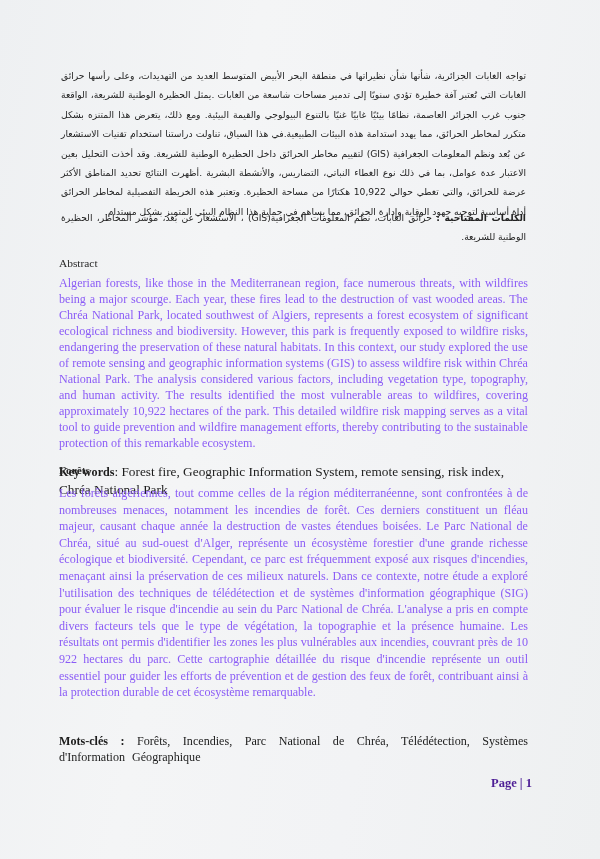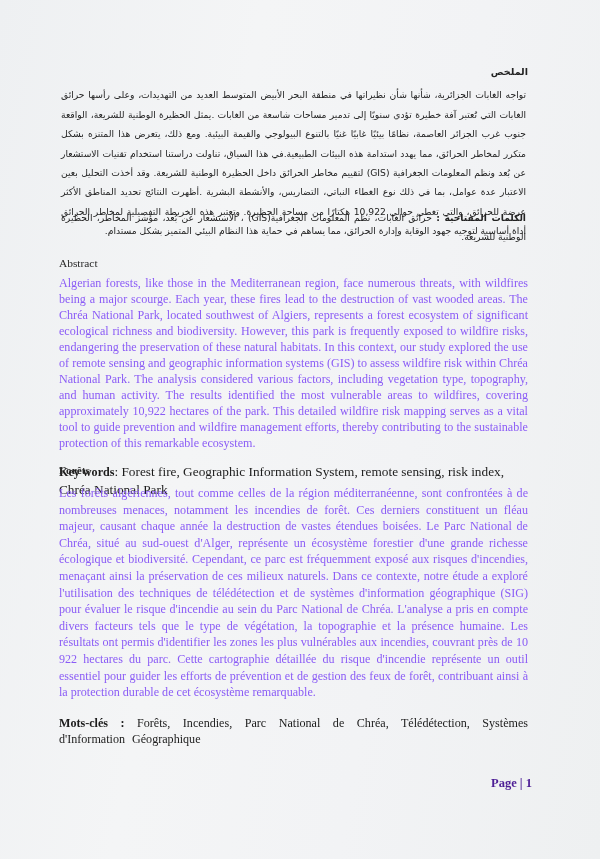--- a/index.html
+++ b/index.html
@@ -31,21 +31,20 @@
     .kw .label { font-weight: bold; font-size: 12.1px; }
     .fr-kw { font-family: "Liberation Serif", serif; font-size: 12.1px; line-height: 16.5px; text-align: justify; word-spacing: 4px; }
     .footer { position: absolute; left: 491px; top: 776px; font-family: "Liberation Serif", serif; font-weight: bold; font-size: 12.5px; color: #4c1d95; }
   </style>
 </head>
 <body>
 
 <div class="page">
 
   <div class="block ar" style="top:62px;">
-    <div class="ar-title">الملخص</div>
     <p style="margin-top:4px;">تواجه الغابات الجزائرية، شأنها شأن نظيراتها في منطقة البحر الأبيض المتوسط العديد من التهديدات، وعلى رأسها حرائق الغابات التي تُعتبر آفة خطيرة تؤدي سنويًا إلى تدمير مساحات شاسعة من الغابات .يمثل الحظيرة الوطنية للشريعة، الواقعة جنوب غرب الجزائر العاصمة، نظامًا بيئيًا غابيًا غنيًا بالتنوع البيولوجي والقيمة البيئية. ومع ذلك، يتعرض هذا المتنزه بشكل متكرر لمخاطر الحرائق، مما يهدد استدامة هذه البيئات الطبيعية.في هذا السياق، تناولت دراستنا استخدام تقنيات الاستشعار عن بُعد ونظم المعلومات الجغرافية (GIS) لتقييم مخاطر الحرائق داخل الحظيرة الوطنية للشريعة. وقد أخذت التحليل بعين الاعتبار عدة عوامل، بما في ذلك نوع الغطاء النباتي، التضاريس، والأنشطة البشرية .أظهرت النتائج تحديد المناطق الأكثر عرضة للحرائق، والتي تغطي حوالي 10,922 هكتارًا من مساحة الحظيرة. وتعتبر هذه الخريطة التفصيلية لمخاطر الحرائق أداة أساسية لتوجيه جهود الوقاية وإدارة الحرائق، مما يساهم في حماية هذا النظام البيئي المتميز بشكل مستدام.</p>
   </div>
 
   <div class="block ar" style="top:206px;">
     <p>
       <span class="kw-label">الكلمات المفتاحية :</span>
       <span>حرائق الغابات، نظم المعلومات الجغرافية(GIS) ، الاستشعار عن بُعد، مؤشر المخاطر، الحظيرة الوطنية للشريعة.</span>
     </p>
   </div>
 
@@ -53,20 +52,20 @@
     <div class="heading">Abstract</div>
     <p class="en" style="margin-top:6px;"> Algerian forests, like those in the Mediterranean region, face numerous threats, with wildfires being a major scourge. Each year, these fires lead to the destruction of vast wooded areas. The Chréa National Park, located southwest of Algiers, represents a forest ecosystem of significant ecological richness and biodiversity. However, this park is frequently exposed to wildfire risks, endangering the preservation of these natural habitats. In this context, our study explored the use of remote sensing and geographic information systems (GIS) to assess wildfire risk within Chréa National Park. The analysis considered various factors, including vegetation type, topography, and human activity. The results identified the most vulnerable areas to wildfires, covering approximately 10,922 hectares of the park. This detailed wildfire risk mapping serves as a vital tool to guide prevention and wildfire management efforts, thereby contributing to the sustainable protection of this remarkable ecosystem.</p>
     <p class="kw" style="margin-top:4px;">
       <span class="label">Key words</span><span>: Forest fire, Geographic Information System, remote sensing, risk index, Chréa National Park</span>
     </p>
   </div>
 
   <div class="block" style="top:464px;">
     <div class="heading bold">Forêts</div>
     <p class="en" style="margin-top:9px; line-height:16.6px;">Les forêts algériennes, tout comme celles de la région méditerranéenne, sont confrontées à de nombreuses menaces, notamment les incendies de forêt. Ces derniers constituent un fléau majeur, causant chaque année la destruction de vastes étendues boisées. Le Parc National de Chréa, situé au sud-ouest d'Alger, représente un écosystème forestier d'une grande richesse écologique et biodiversité. Cependant, ce parc est fréquemment exposé aux risques d'incendies, menaçant ainsi la préservation de ces milieux naturels. Dans ce contexte, notre étude a exploré l'utilisation des techniques de télédétection et de systèmes d'information géographique (SIG) pour évaluer le risque d'incendie au sein du Parc National de Chréa. L'analyse a pris en compte divers facteurs tels que le type de végétation, la topographie et la présence humaine. Les résultats ont permis d'identifier les zones les plus vulnérables aux incendies, couvrant près de 10 922 hectares du parc. Cette cartographie détaillée du risque d'incendie représente un outil essentiel pour guider les efforts de prévention et de gestion des feux de forêt, contribuant ainsi à la protection durable de cet écosystème remarquable.</p>
-    <p class="fr-kw" style="margin-top:14px;">
+    <p class="fr-kw" style="margin-top:32px;">
       <span class="bold">Mots-clés :</span><span> Forêts, Incendies, Parc National de Chréa, Télédétection, Systèmes d'Information Géographique</span>
     </p>
   </div>
 
   <div class="footer">Page | 1</div>
 
 </div>
 
 </body></html>

